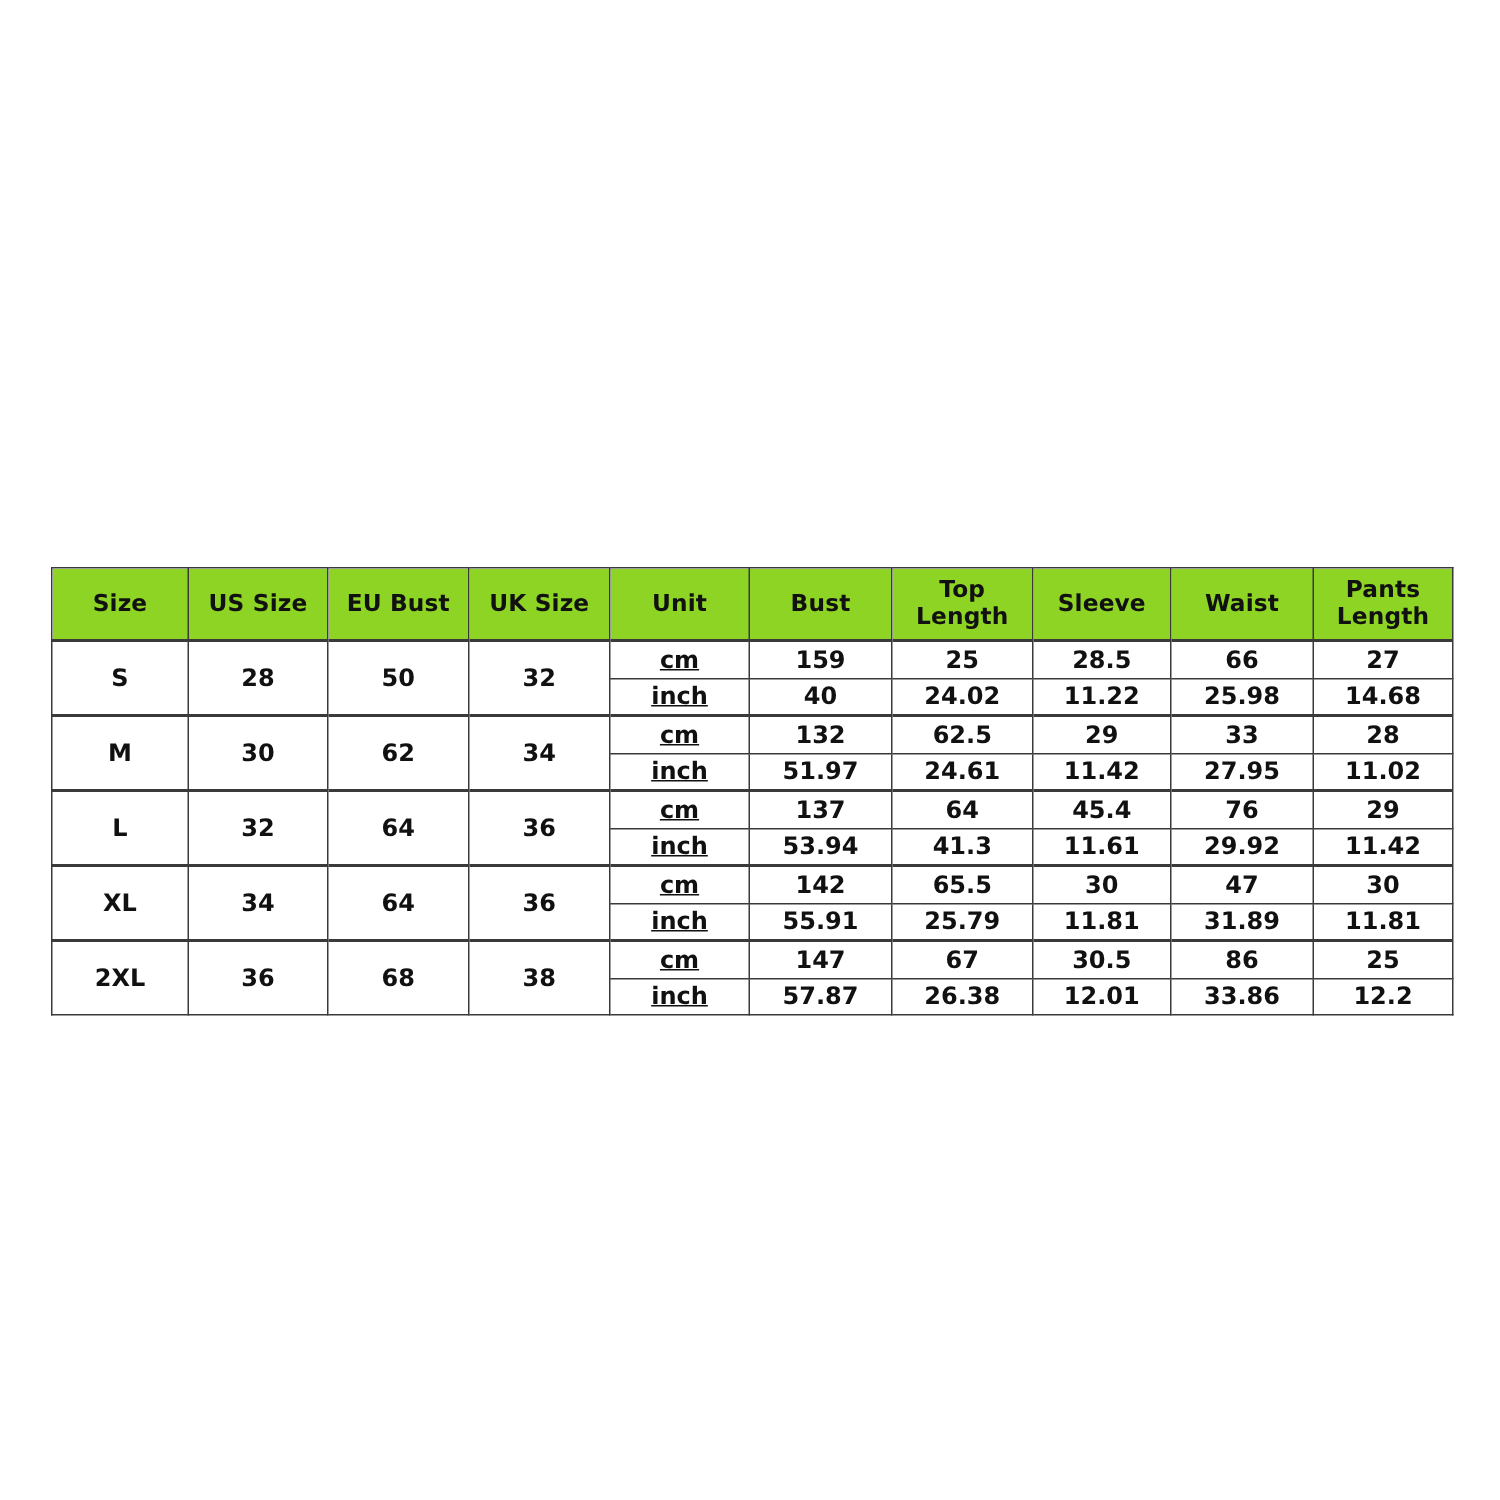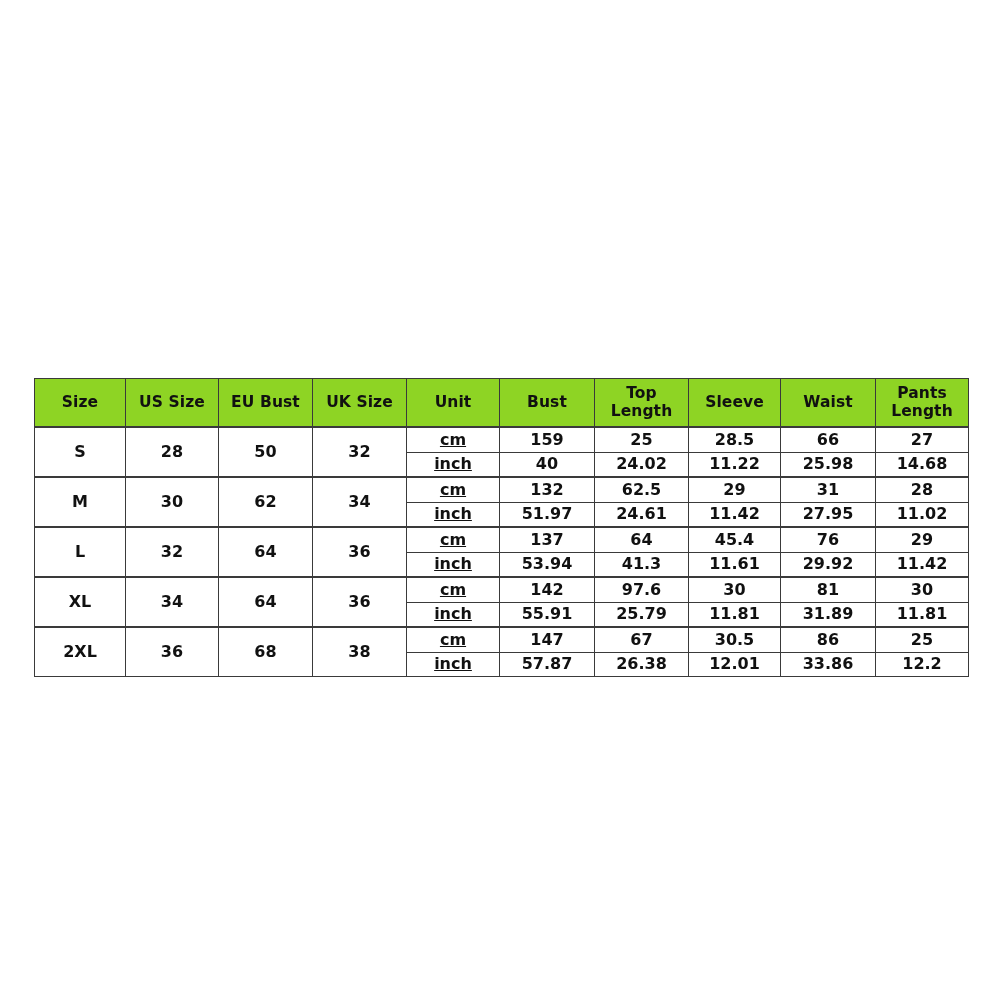--- a/index.html
+++ b/index.html
@@ -155,21 +155,21 @@
 
         <tr class="group-start">
           <td class="size-cell" rowspan="2">M</td>
           <td class="us-cell" rowspan="2">30</td>
           <td class="eu-cell" rowspan="2">62</td>
           <td class="uk-cell" rowspan="2">34</td>
           <td class="unit-cell">cm</td>
           <td>132</td>
           <td>62.5</td>
           <td>29</td>
-          <td>31</td>
+          <td>33</td>
           <td>28</td>
         </tr>
         <tr>
           <td class="unit-cell">inch</td>
           <td>51.97</td>
           <td>24.61</td>
           <td>11.42</td>
           <td>27.95</td>
           <td>11.02</td>
         </tr>
@@ -195,23 +195,23 @@
           <td>11.42</td>
         </tr>
 
         <tr class="group-start">
           <td class="size-cell" rowspan="2">XL</td>
           <td class="us-cell" rowspan="2">34</td>
           <td class="eu-cell" rowspan="2">64</td>
           <td class="uk-cell" rowspan="2">36</td>
           <td class="unit-cell">cm</td>
           <td>142</td>
-          <td>97.6</td>
+          <td>65.5</td>
           <td>30</td>
-          <td>81</td>
+          <td>47</td>
           <td>30</td>
         </tr>
         <tr>
           <td class="unit-cell">inch</td>
           <td>55.91</td>
           <td>25.79</td>
           <td>11.81</td>
           <td>31.89</td>
           <td>11.81</td>
         </tr>

